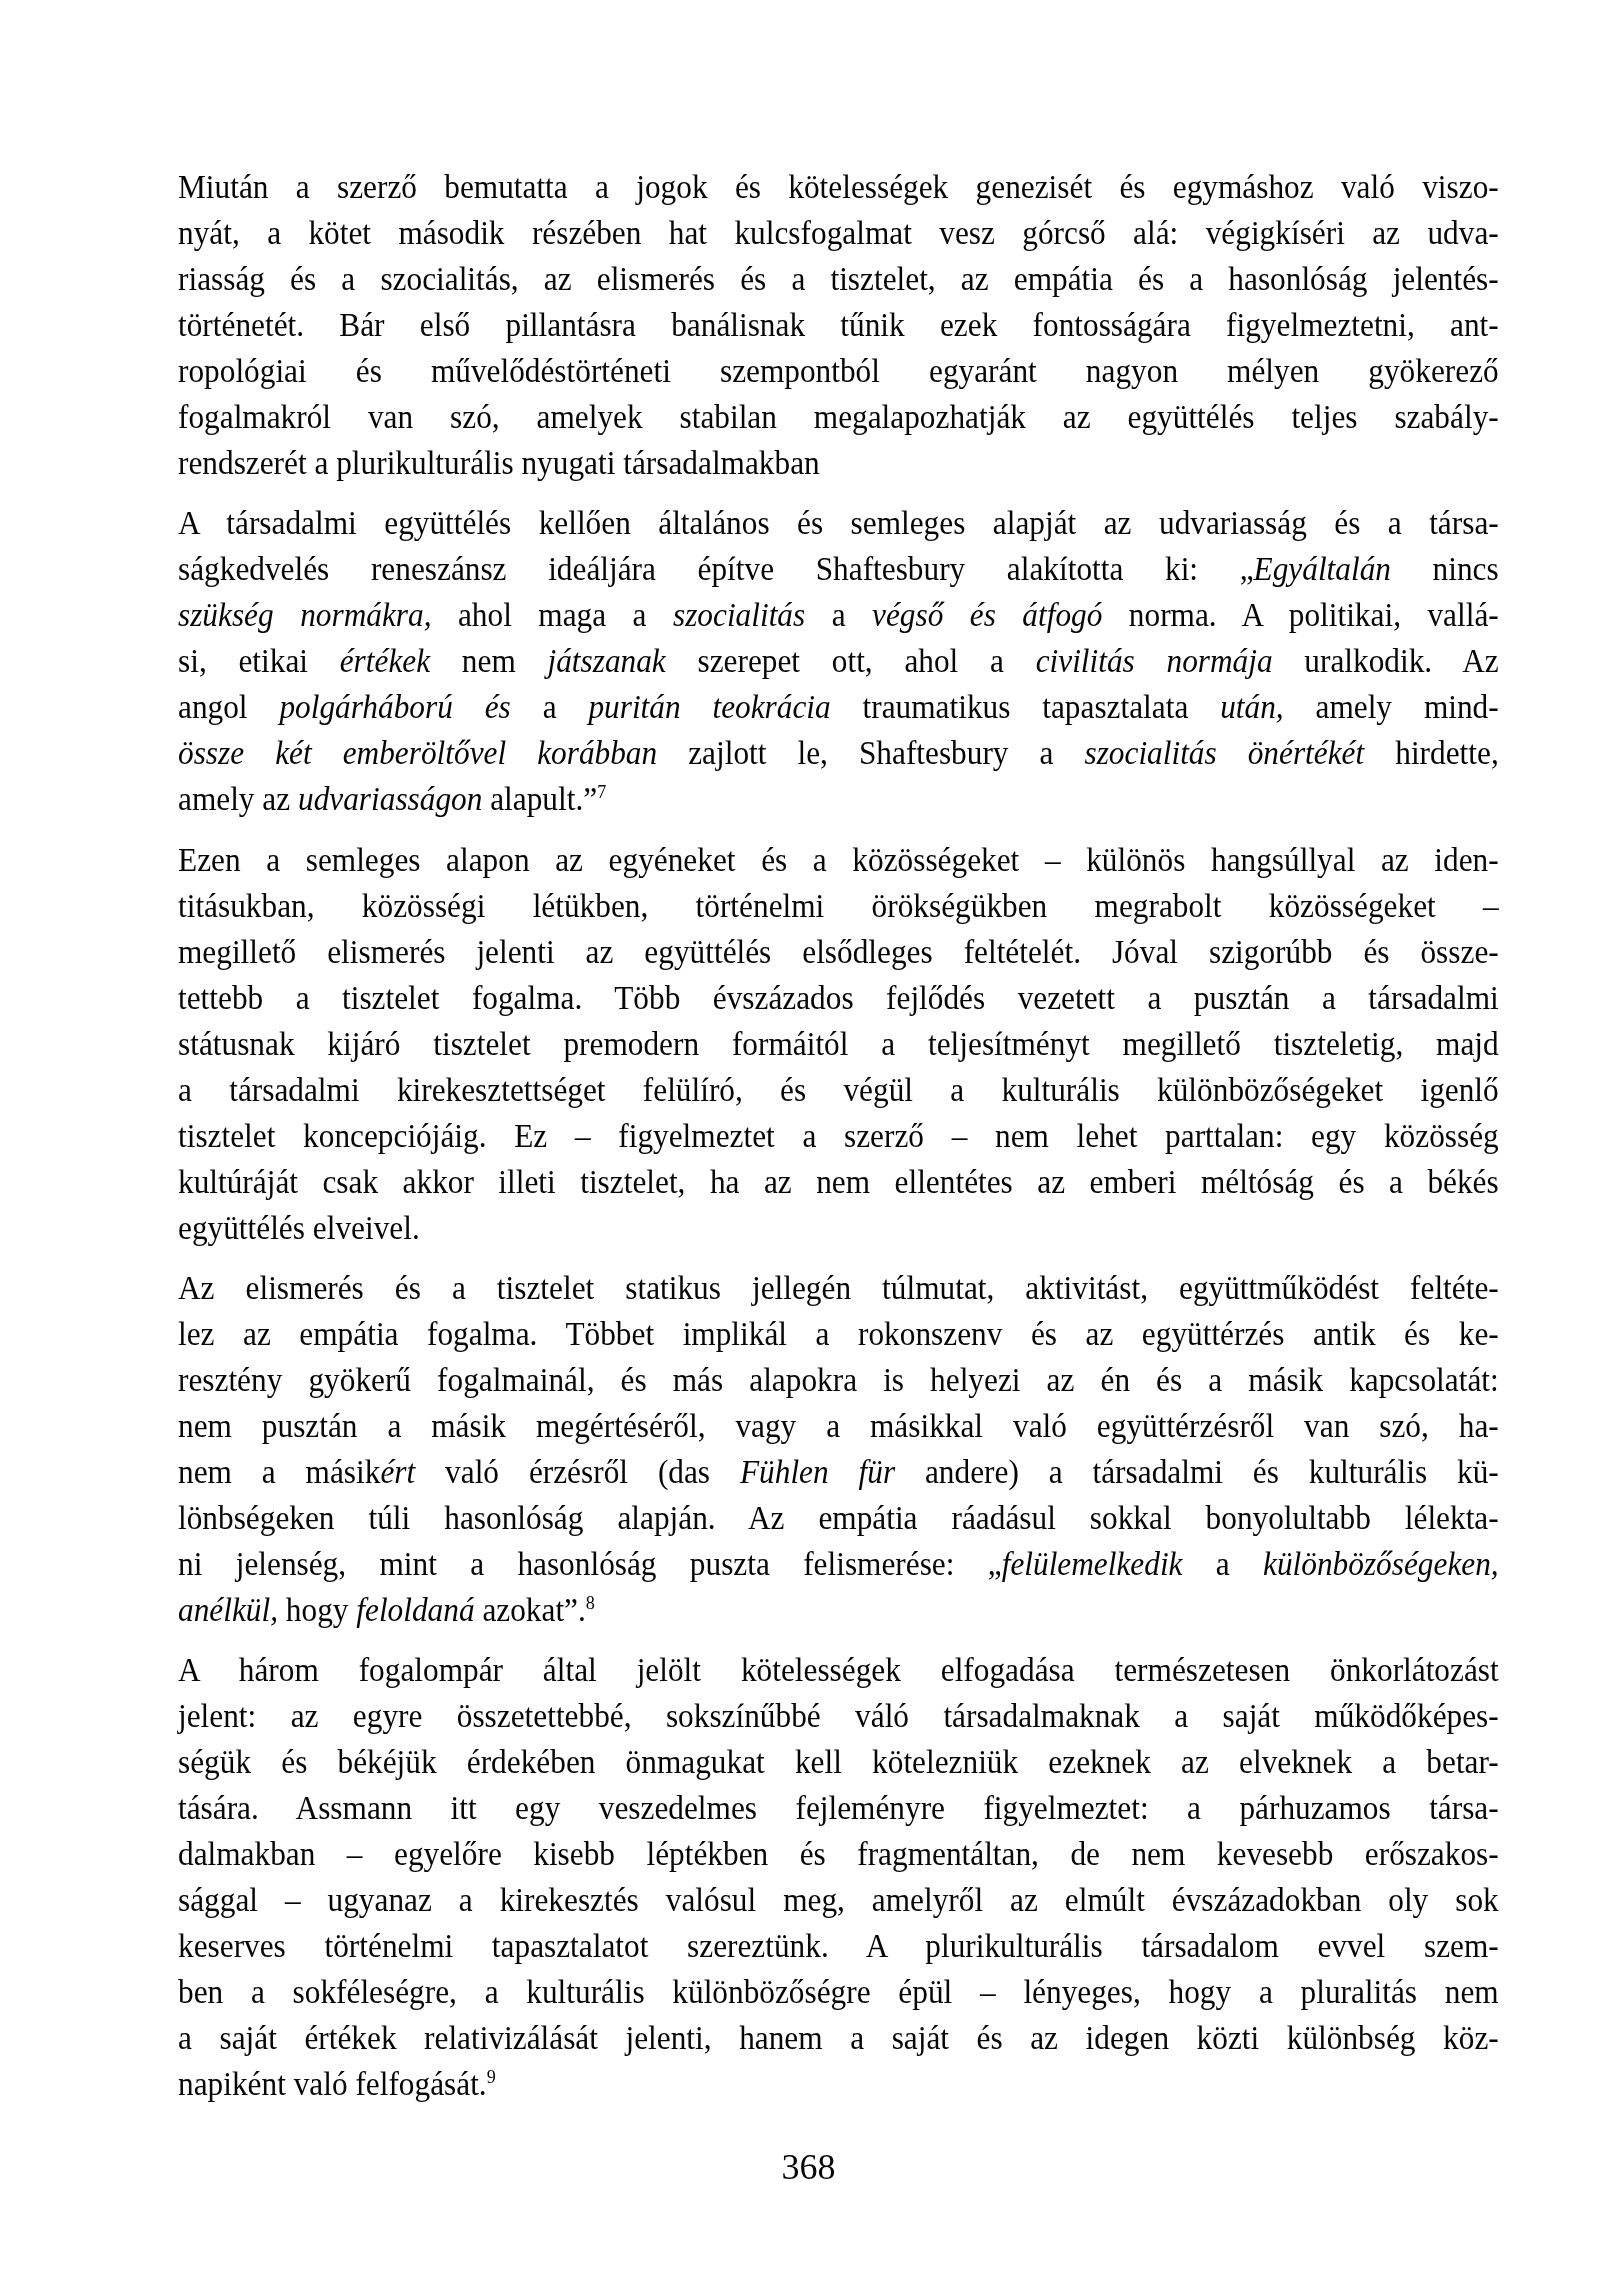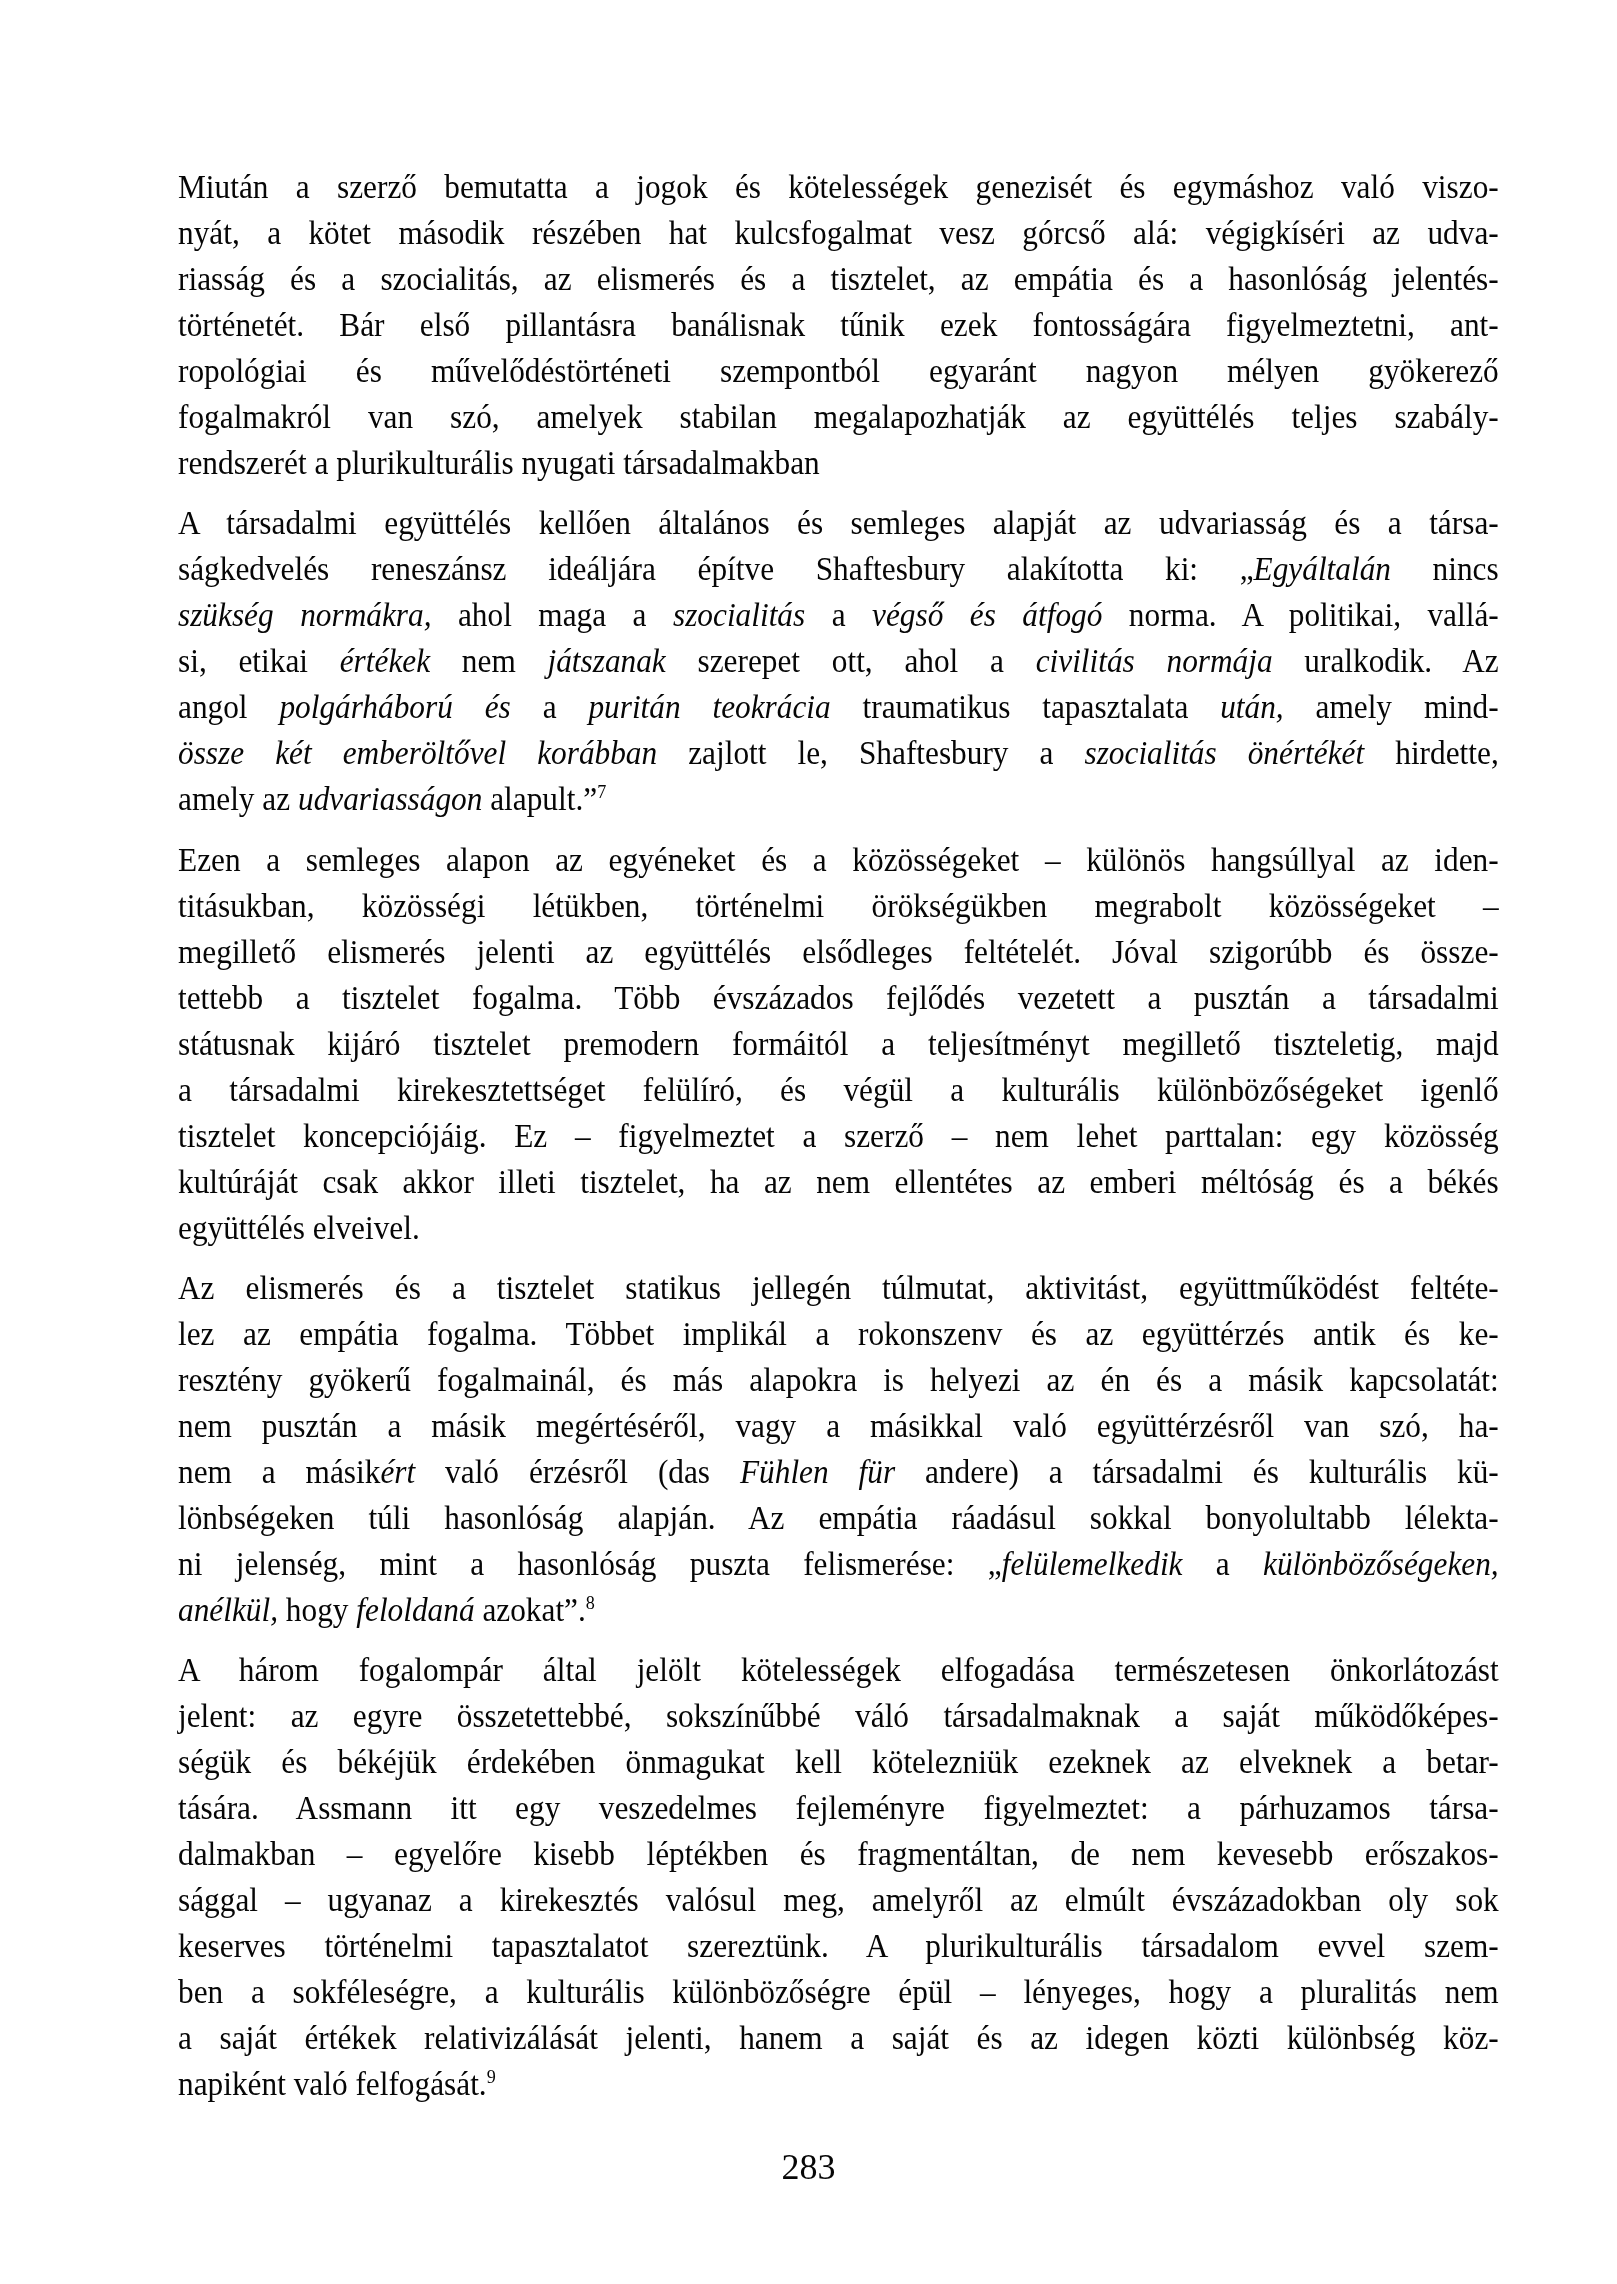--- a/index.html
+++ b/index.html
@@ -107,15 +107,15 @@
         <div class="line"><span>ségük és békéjük érdekében önmagukat kell kötelezniük ezeknek az elveknek a betar-</span></div>
         <div class="line"><span>tására. Assmann itt egy veszedelmes fejleményre figyelmeztet: a párhuzamos társa-</span></div>
         <div class="line"><span>dalmakban – egyelőre kisebb léptékben és fragmentáltan, de nem kevesebb erőszakos-</span></div>
         <div class="line"><span>sággal – ugyanaz a kirekesztés valósul meg, amelyről az elmúlt évszázadokban oly sok</span></div>
         <div class="line"><span>keserves történelmi tapasztalatot szereztünk. A plurikulturális társadalom evvel szem-</span></div>
         <div class="line"><span>ben a sokféleségre, a kulturális különbözőségre épül – lényeges, hogy a pluralitás nem</span></div>
         <div class="line"><span>a saját értékek relativizálását jelenti, hanem a saját és az idegen közti különbség köz-</span></div>
         <div class="line last"><span>napiként való felfogását.</span><sup>9</sup></div>
       </div>
     </main>
-  <div class="page-number">283</div>
+  <div class="page-number">368</div>
 </div>
 
 
 </body></html>

